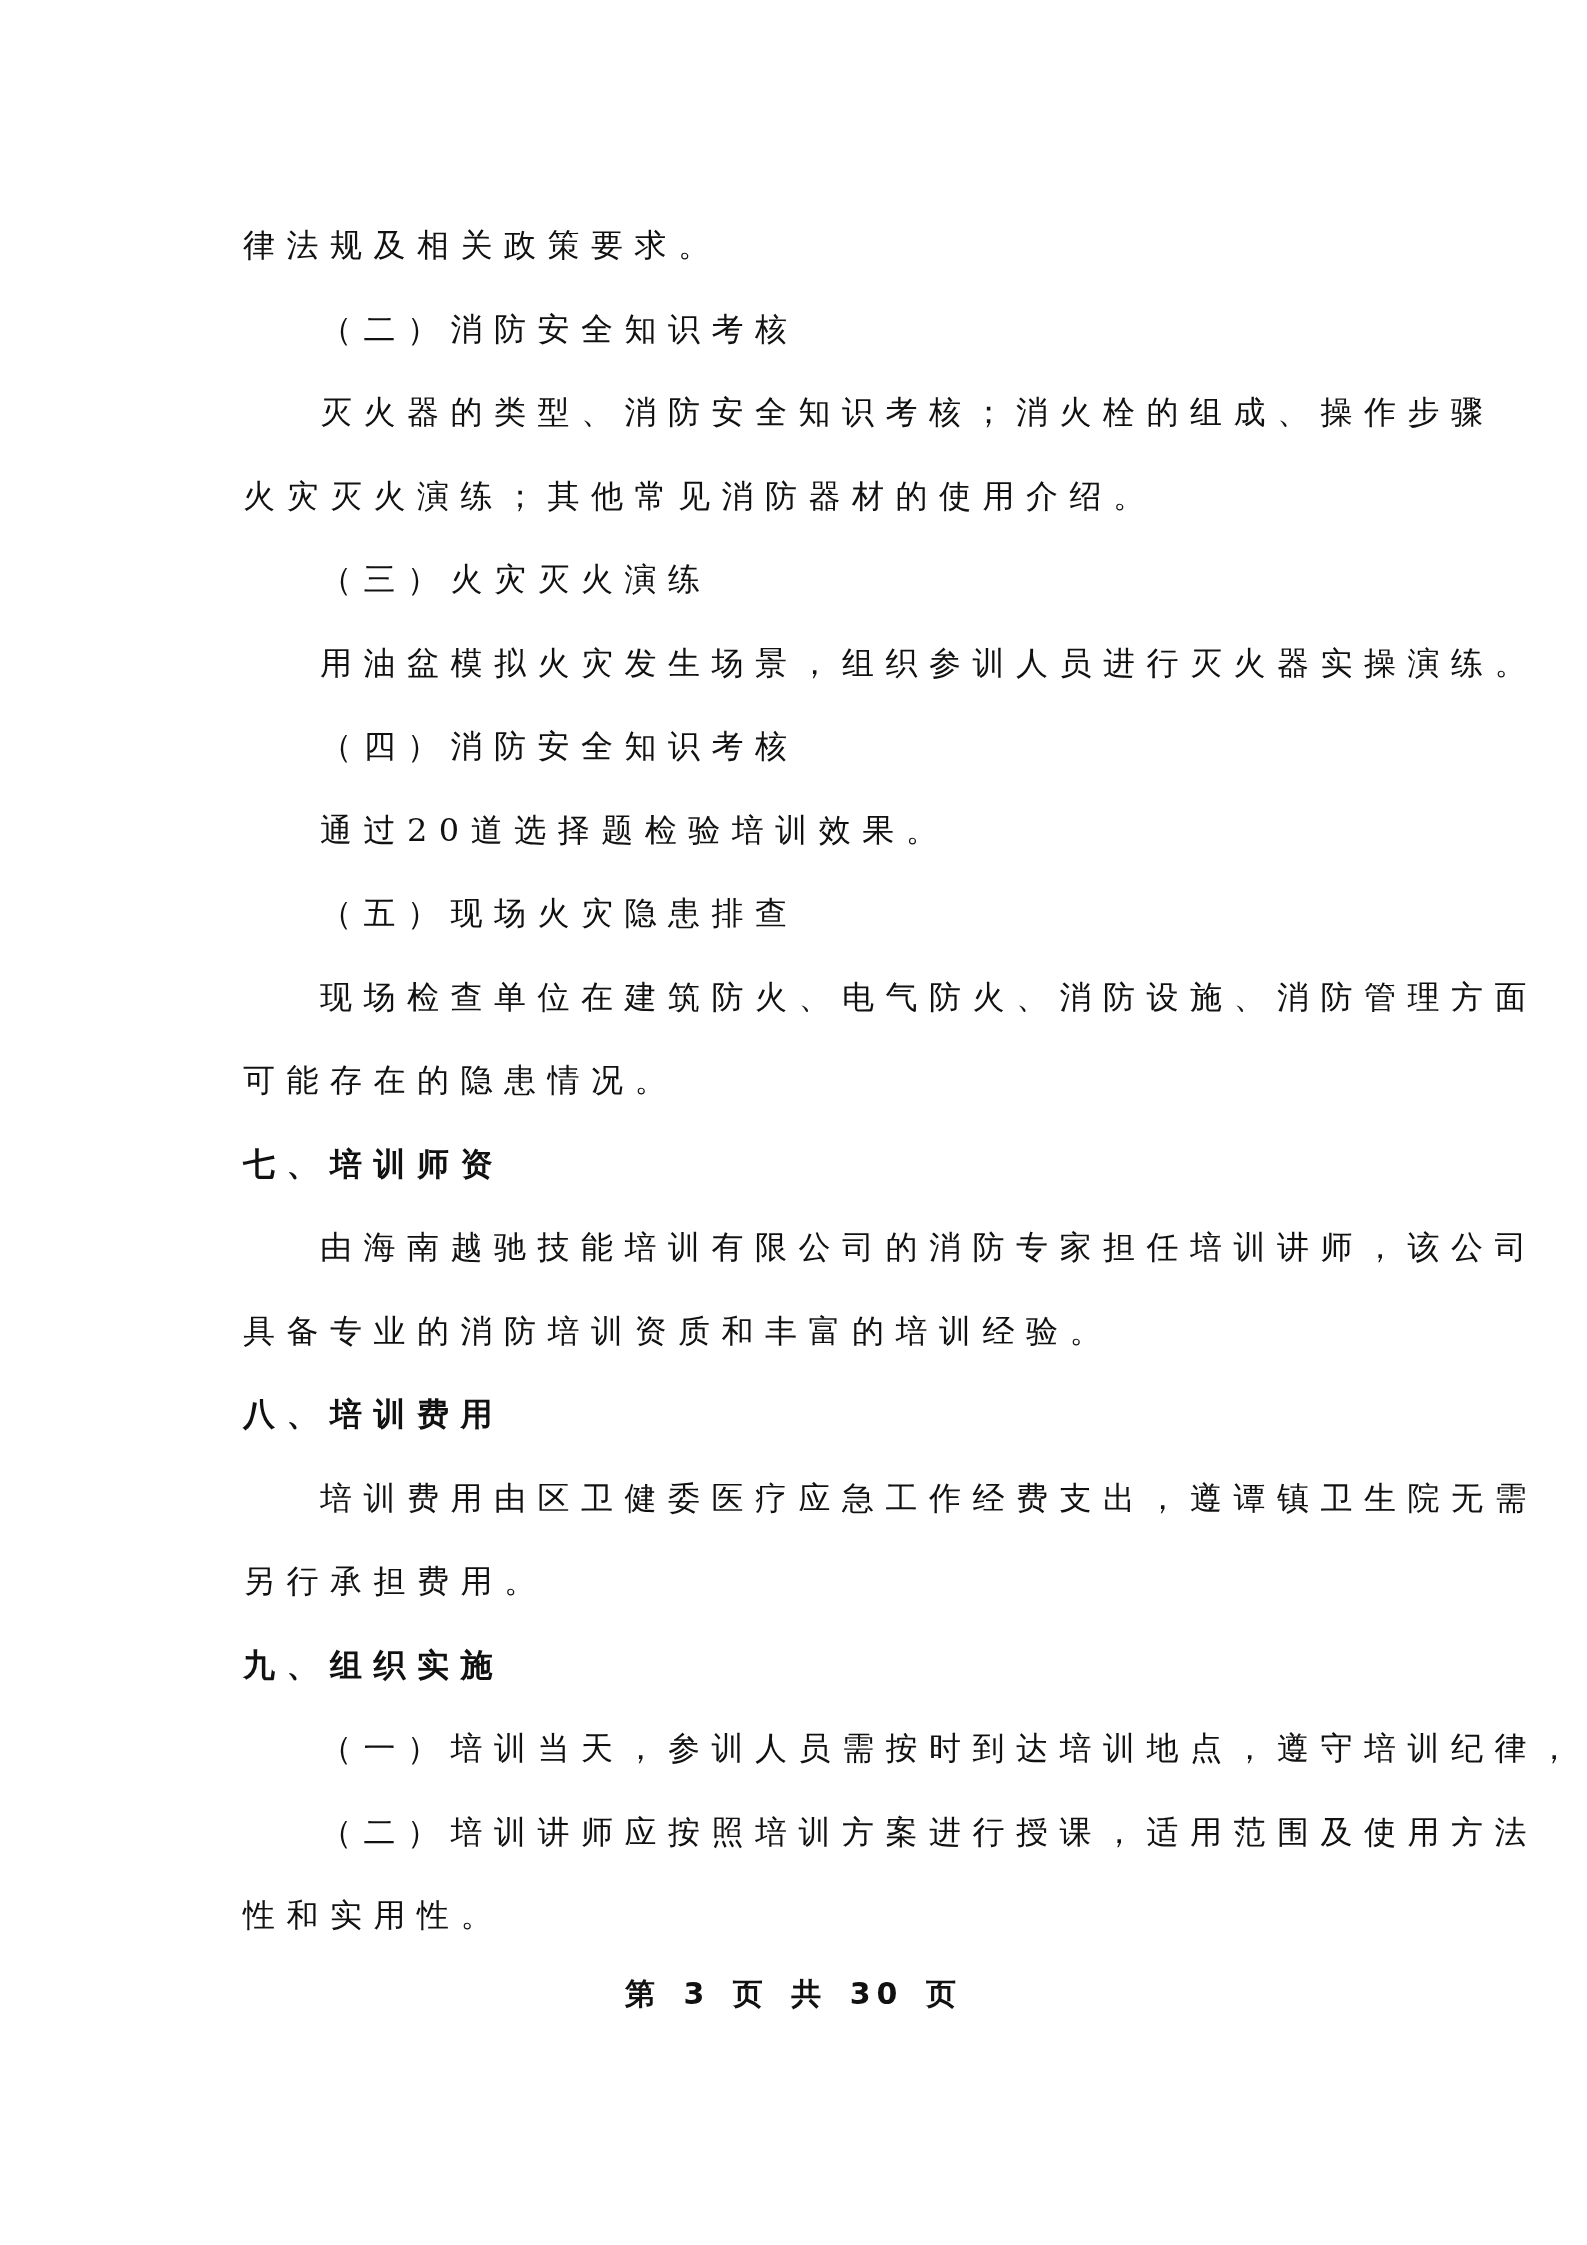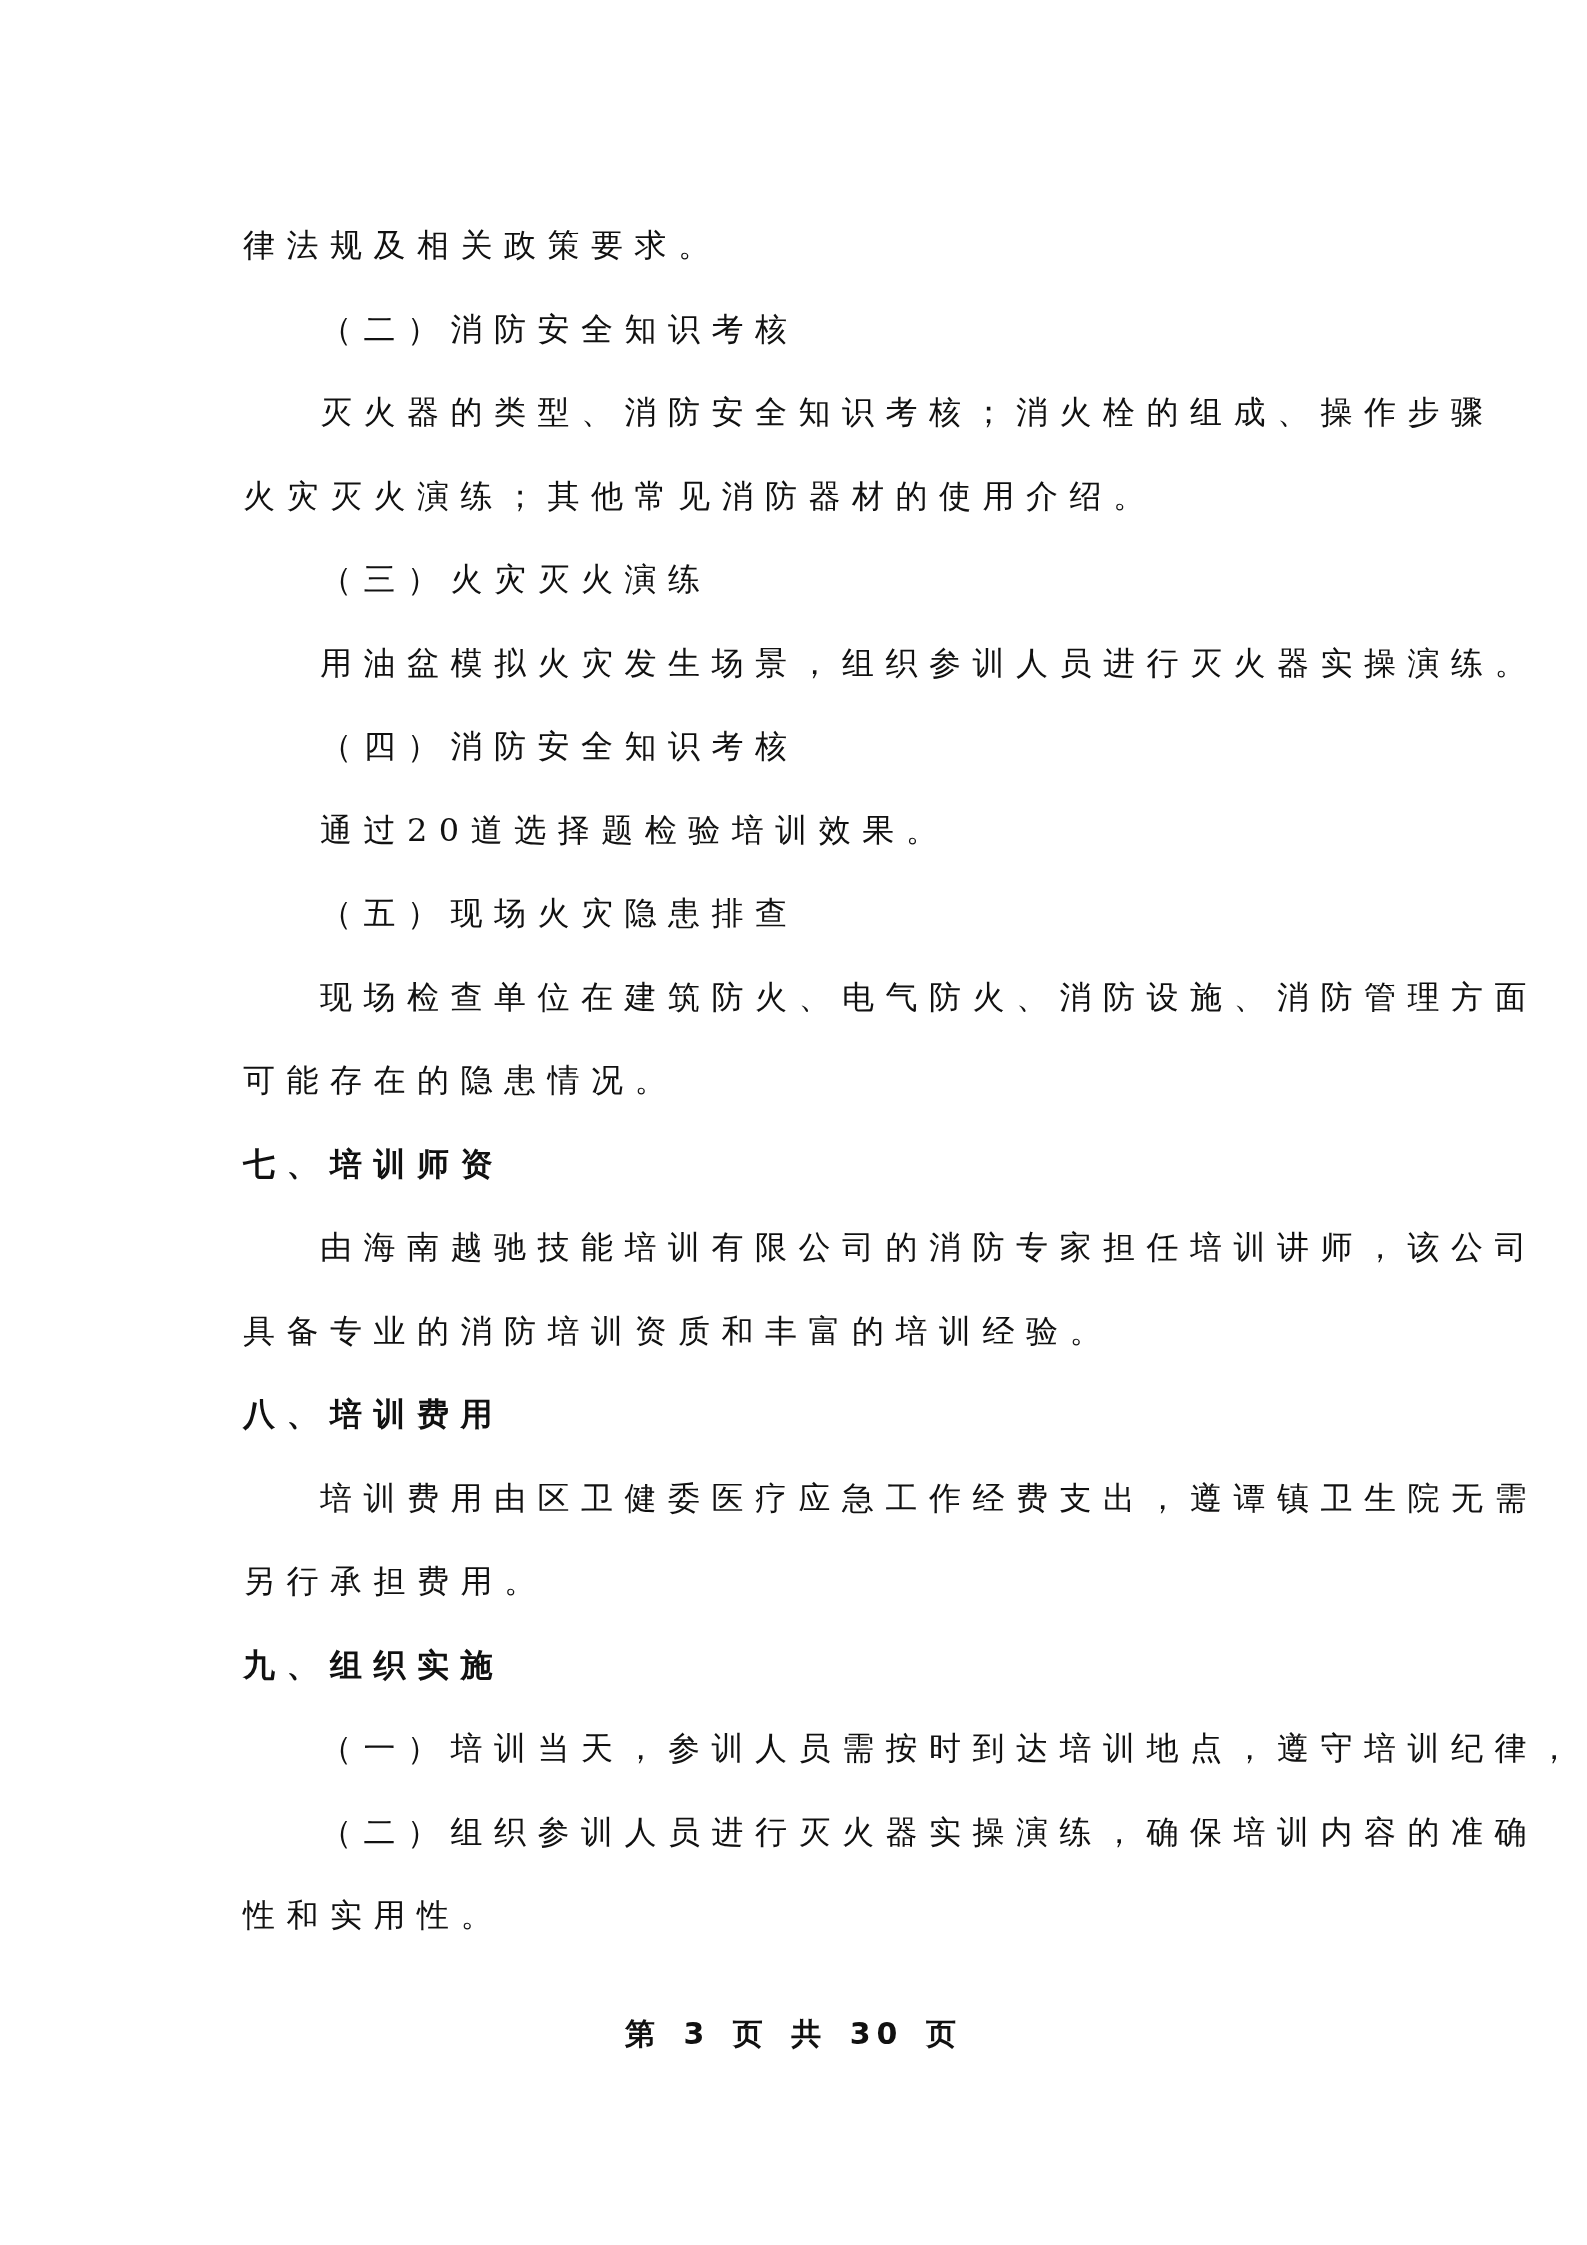--- a/index.html
+++ b/index.html
@@ -5,21 +5,21 @@
   html, body { margin: 0; padding: 0; background: #ffffff; }
   body { width: 1587px; height: 2245px; position: relative; overflow: hidden;
          font-family: "DejaVu Serif", "Liberation Serif", serif; color: #111111; }
   .page { position: absolute; left: 0; top: 0; width: 1587px; height: 2245px; background: #fff; margin-top: 16px; }
   .content { position: absolute; left: 243px; top: 188px; width: 1106px; }
   .line { height: 83.5px; line-height: 83.5px; font-size: 32px; letter-spacing: 11.5px;
           white-space: nowrap; overflow: visible; }
   .indent { padding-left: 77px; }
   .sub { padding-left: 77px; }
   .heading { font-weight: bold; }
-  .footer { position: absolute; left: 0; width: 1587px; top: 1998px; text-align: center;
+  .footer { position: absolute; left: 0; width: 1587px; top: 1958px; text-align: center;
             font-family: "DejaVu Sans", "Liberation Sans", sans-serif; font-weight: bold;
             font-size: 30px; letter-spacing: 6px; word-spacing: 6px; }
 </style>
 </head>
 <body>
 
 <div class="page">
   <div class="content">
     <div class="line">律法规及相关政策要求。</div>
     <div class="line sub">（二）消防安全知识考核</div>
@@ -33,17 +33,17 @@
     <div class="line indent">现场检查单位在建筑防火、电气防火、消防设施、消防管理方面</div>
     <div class="line">可能存在的隐患情况。</div>
     <div class="line heading">七、培训师资</div>
     <div class="line indent">由海南越驰技能培训有限公司的消防专家担任培训讲师，该公司</div>
     <div class="line">具备专业的消防培训资质和丰富的培训经验。</div>
     <div class="line heading">八、培训费用</div>
     <div class="line indent">培训费用由区卫健委医疗应急工作经费支出，遵谭镇卫生院无需</div>
     <div class="line">另行承担费用。</div>
     <div class="line heading">九、组织实施</div>
     <div class="line indent">（一）培训当天，参训人员需按时到达培训地点，遵守培训纪律，</div>
-    <div class="line indent">（二）组织参训人员进行灭火器实操演练，确保培训内容的准确</div>
+    <div class="line indent">（二）培训讲师应按照培训方案进行授课，适用范围及使用方法</div>
     <div class="line">性和实用性。</div>
   </div>
   <div class="footer">第 3 页 共 30 页</div>
 </div>
 
 </body></html>

